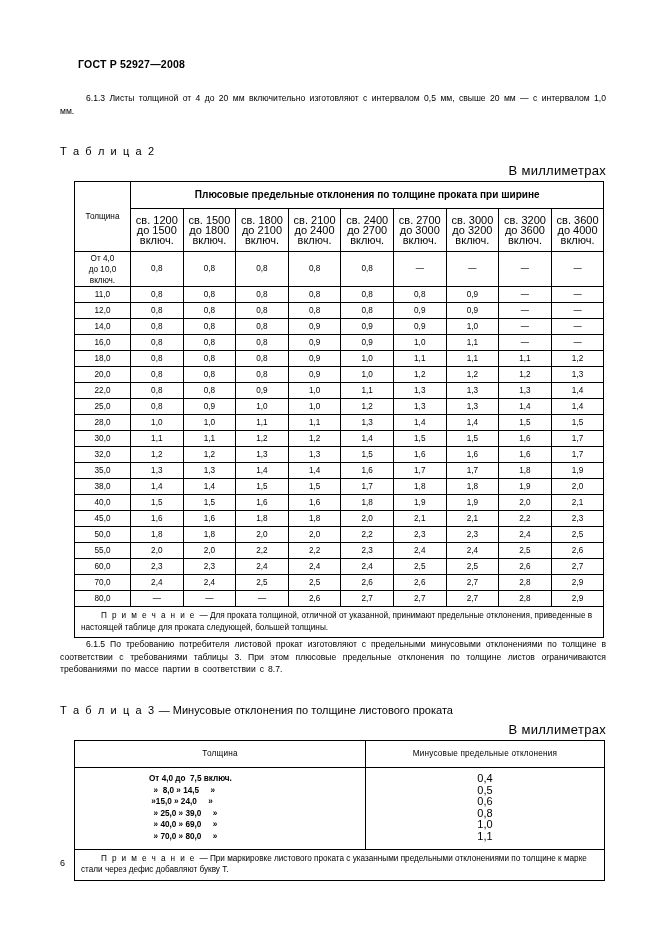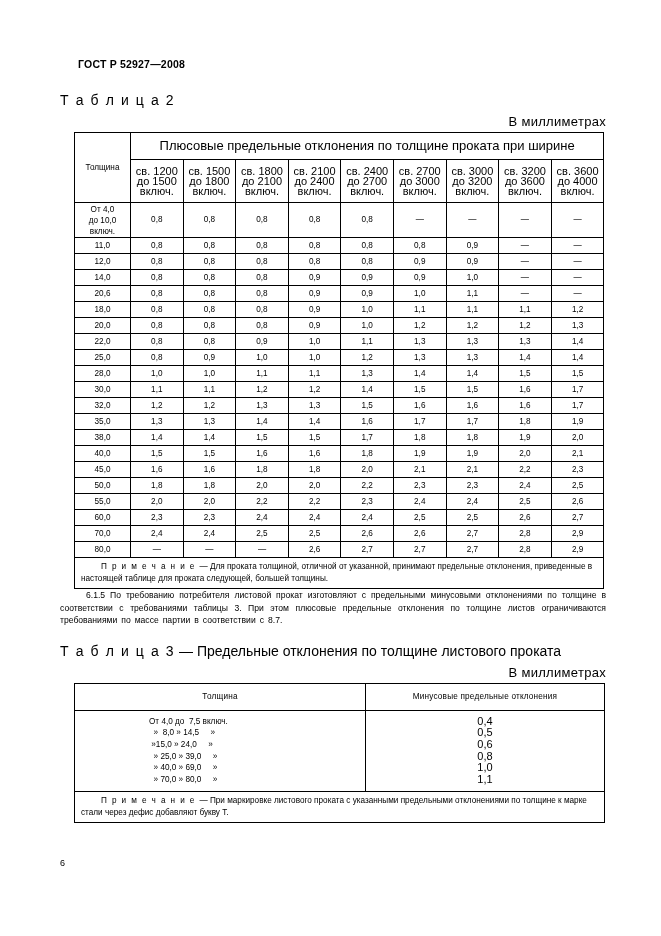--- a/index.html
+++ b/index.html
@@ -46,23 +46,23 @@
     text-align: justify;
     text-justify: inter-word;
     text-indent: 26px;
   }
   p.para.spread {
     word-spacing: 1.6px;
   }
   p.para + p.para { margin-top: 0px; }
 
   .caption {
-    font-size: 14px;
+    font-size: 11px;
     letter-spacing: 1.6px;
-    margin: 16px 0 0 0;
+    margin: 28px 0 0 0;
   }
   .caption .plain { letter-spacing: 0; }
 
   .units {
     font-size: 13px;
     text-align: right;
     margin: 6px 0 3px 0;
     letter-spacing: 0.3px;
   }
 
@@ -77,21 +77,22 @@
   table.gost td, table.gost th {
     border: 1px solid #000000;
     padding: 0;
     text-align: center;
     vertical-align: middle;
     font-weight: normal;
     line-height: 10px;
   }
   table.gost th.grouphead {
     height: 26px;
-    font-size: 13px;
+    font-size: 10px;
+    font-weight: bold;
   }
   table.gost th.colhead {
     height: 38px;
     font-size: 11px;
     padding: 2px 1px;
   }
   table.gost th.rowhead-thickness {
     width: 56px;
     font-size: 8.2px;
   }
@@ -144,20 +145,21 @@
   table.gost3 td.dev-col {
     padding: 5px 0 6px 0;
     text-align: center;
   }
   .thick-list {
     margin: 0;
     padding: 0;
     list-style: none;
     width: 175px;
     margin-left: 74px;
+    font-weight: bold;
   }
   .thick-list li {
     line-height: 11.6px;
     font-size: 8.2px;
     white-space: pre;
   }
   .dev-list {
     margin: 0;
     padding: 0;
     list-style: none;
@@ -183,20 +185,21 @@
   }
 </style>
 </head>
 <body>
 
 <div class="page">
   <div class="content">
 
     <div class="doc-header">ГОСТ Р 52927—2008</div>
 
+    <p class="para spread">6.1.3  Листы толщиной от 4 до 20 мм включительно изготовляют с интервалом 0,5 мм, свыше 20 мм — с интервалом 1,0 мм.</p>
 
     <div class="caption">
       <span>Т а б л и ц а  2</span><span class="plain"></span>
     </div>
 
     <div class="units">В миллиметрах</div>
 
     <table class="gost">
       <colgroup>
         <col style="width:56px">
@@ -262,21 +265,21 @@
             <td class="val">0,8</td>
             <td class="val">0,8</td>
             <td class="val">0,9</td>
             <td class="val">0,9</td>
             <td class="val">0,9</td>
             <td class="val">1,0</td>
             <td class="val">—</td>
             <td class="val">—</td>
           </tr>
           <tr>
-            <td class="rowlabel">20,6</td>
+            <td class="rowlabel">16,0</td>
             <td class="val">0,8</td>
             <td class="val">0,8</td>
             <td class="val">0,8</td>
             <td class="val">0,9</td>
             <td class="val">0,9</td>
             <td class="val">1,0</td>
             <td class="val">1,1</td>
             <td class="val">—</td>
             <td class="val">—</td>
           </tr>
@@ -476,21 +479,21 @@
       <tfoot>
         <tr>
           <td class="note" colspan="10"><span class="note-label">П р и м е ч а н и е </span><span>— Для проката толщиной, отличной от указанной, принимают предельные отклонения, приведенные в настоящей таблице для проката следующей, большей толщины.</span></td>
         </tr>
       </tfoot>
     </table>
 
     <p class="para spread" style="">6.1.5  По требованию потребителя листовой прокат изготовляют с предельными минусовыми отклонениями по толщине в соответствии с требованиями таблицы 3. При этом плюсовые предельные отклонения по толщине листов ограничиваются требованиями по массе партии в соответствии с 8.7.</p>
 
     <div class="caption">
-      <span>Т а б л и ц а  3</span><span class="plain"> — Предельные отклонения по толщине листового проката</span>
+      <span>Т а б л и ц а  3</span><span class="plain"> — Минусовые отклонения по толщине листового проката</span>
     </div>
 
     <div class="units">В миллиметрах</div>
 
     <table class="gost3">
       <colgroup>
         <col style="width:291px">
         <col style="width:239px">
       </colgroup>
       <thead>

